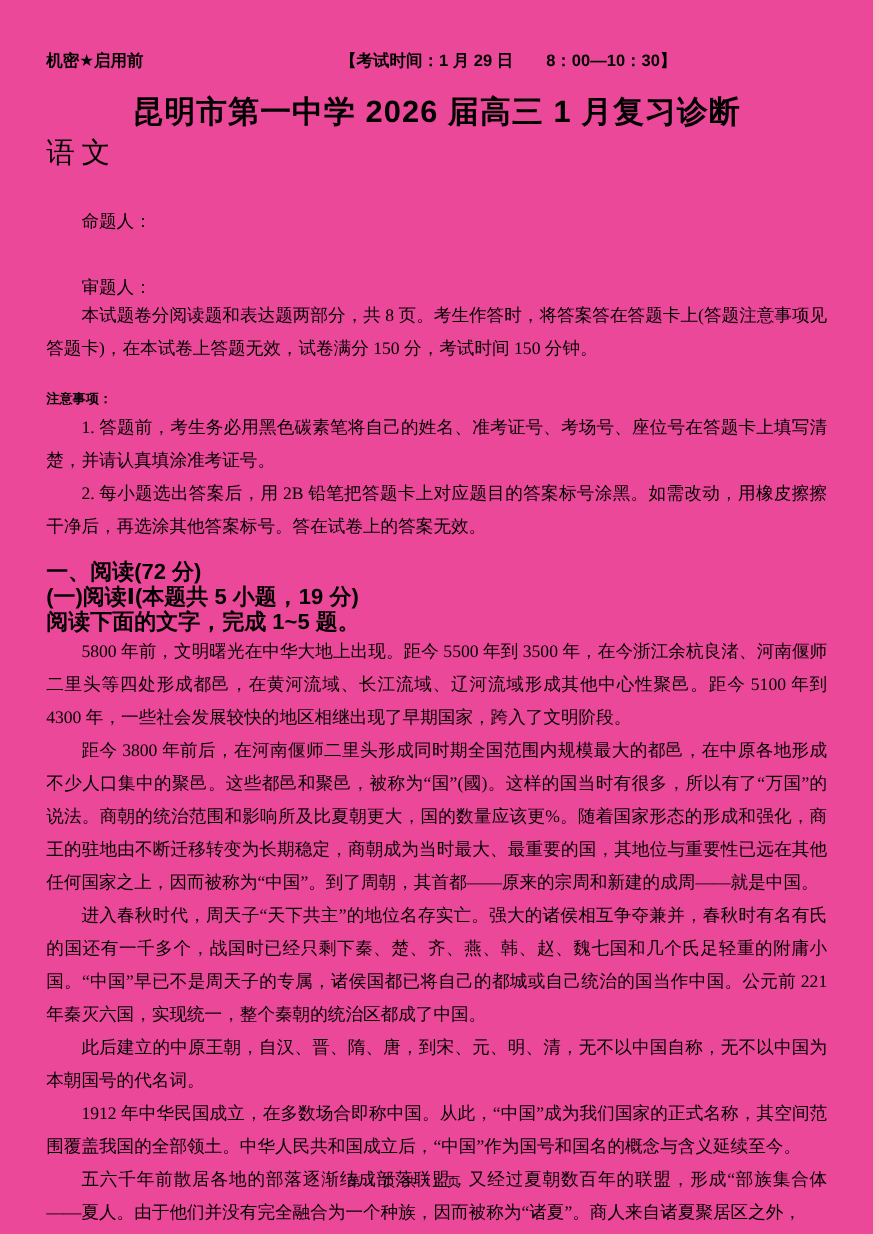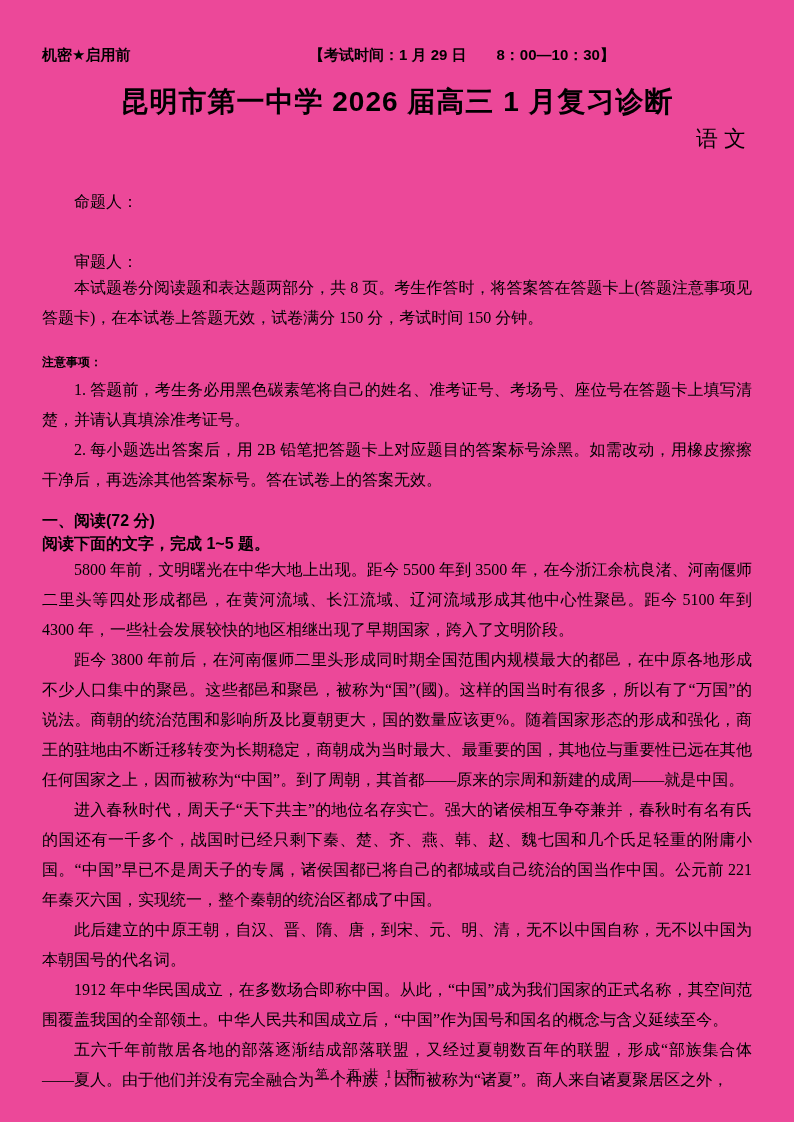--- a/index.html
+++ b/index.html
@@ -20,34 +20,34 @@
   .header-left{position:absolute;left:0;top:0;font-size:15px;}
   .header-right{position:absolute;left:243px;top:0;font-size:15px;margin-left:24px;}
 
   .content{position:absolute;top:86px;left:42px;width:710px;}
 
   .title{
     text-align:center;font-size:28px;line-height:32px;
     margin:0 0 6px 0;letter-spacing:1px;
   }
   .subtitle{
-    text-align:right;font-size:22px;line-height:30px;font-weight:normal;
+    text-align:left;font-size:26px;line-height:30px;font-weight:normal;
     margin:0 0 14px 0;letter-spacing:6px;
   }
 
   p{margin:0;line-height:30px;text-align:justify;}
   .indent{text-indent:2em;}
   .person{text-indent:2em;line-height:23.5px;margin-top:36px;}
   .intro{margin-bottom:18px;}
 
   .notice-title{font-size:12px;line-height:23.5px;margin:0;}
   .notice-item{text-indent:2em;}
   .gap-sm{height:14px;}
 
-  .sec-head{font-size:16px;line-height:23px;margin:0;}
+  .sec-head{font-size:20px;line-height:23px;margin:0;}
 
   .footer{
     position:absolute;top:1066px;left:0;width:736px;
     text-align:center;font-size:12px;letter-spacing:2px;
   }
 </style>
 </head>
 <body>
 
 <div class="page">
@@ -67,20 +67,21 @@
 
     <p class="indent intro">本试题卷分阅读题和表达题两部分，共 8 页。考生作答时，将答案答在答题卡上(答题注意事项见答题卡)，在本试卷上答题无效，试卷满分 150 分，考试时间 150 分钟。</p>
 
     <p class="notice-title sans bold">注意事项：</p>
     <p class="notice-item">1. 答题前，考生务必用黑色碳素笔将自己的姓名、准考证号、考场号、座位号在答题卡上填写清楚，并请认真填涂准考证号。</p>
     <p class="notice-item">2. 每小题选出答案后，用 2B 铅笔把答题卡上对应题目的答案标号涂黑。如需改动，用橡皮擦擦干净后，再选涂其他答案标号。答在试卷上的答案无效。</p>
 
     <div class="gap-sm"></div>
 
     <p class="sec-head sans bold">一、阅读(72 分)</p>
+    <p class="sec-head sans bold">(一)阅读Ⅰ(本题共 5 小题，19 分)</p>
     <p class="sec-head sans bold">阅读下面的文字，完成 1~5 题。</p>
 
     <p class="indent">5800 年前，文明曙光在中华大地上出现。距今 5500 年到 3500 年，在今浙江余杭良渚、河南偃师二里头等四处形成都邑，在黄河流域、长江流域、辽河流域形成其他中心性聚邑。距今 5100 年到 4300 年，一些社会发展较快的地区相继出现了早期国家，跨入了文明阶段。</p>
     <p class="indent">距今 3800 年前后，在河南偃师二里头形成同时期全国范围内规模最大的都邑，在中原各地形成不少人口集中的聚邑。这些都邑和聚邑，被称为“国”(國)。这样的国当时有很多，所以有了“万国”的说法。商朝的统治范围和影响所及比夏朝更大，国的数量应该更%。随着国家形态的形成和强化，商王的驻地由不断迁移转变为长期稳定，商朝成为当时最大、最重要的国，其地位与重要性已远在其他任何国家之上，因而被称为“中国”。到了周朝，其首都——原来的宗周和新建的成周——就是中国。</p>
     <p class="indent">进入春秋时代，周天子“天下共主”的地位名存实亡。强大的诸侯相互争夺兼并，春秋时有名有氏的国还有一千多个，战国时已经只剩下秦、楚、齐、燕、韩、赵、魏七国和几个氏足轻重的附庸小国。“中国”早已不是周天子的专属，诸侯国都已将自己的都城或自己统治的国当作中国。公元前 221 年秦灭六国，实现统一，整个秦朝的统治区都成了中国。</p>
     <p class="indent">此后建立的中原王朝，自汉、晋、隋、唐，到宋、元、明、清，无不以中国自称，无不以中国为本朝国号的代名词。</p>
     <p class="indent">1912 年中华民国成立，在多数场合即称中国。从此，“中国”成为我们国家的正式名称，其空间范围覆盖我国的全部领土。中华人民共和国成立后，“中国”作为国号和国名的概念与含义延续至今。</p>
     <p class="indent">五六千年前散居各地的部落逐渐结成部落联盟，又经过夏朝数百年的联盟，形成“部族集合体——夏人。由于他们并没有完全融合为一个种族，因而被称为“诸夏”。商人来自诸夏聚居区之外，</p>
 
   </div>

